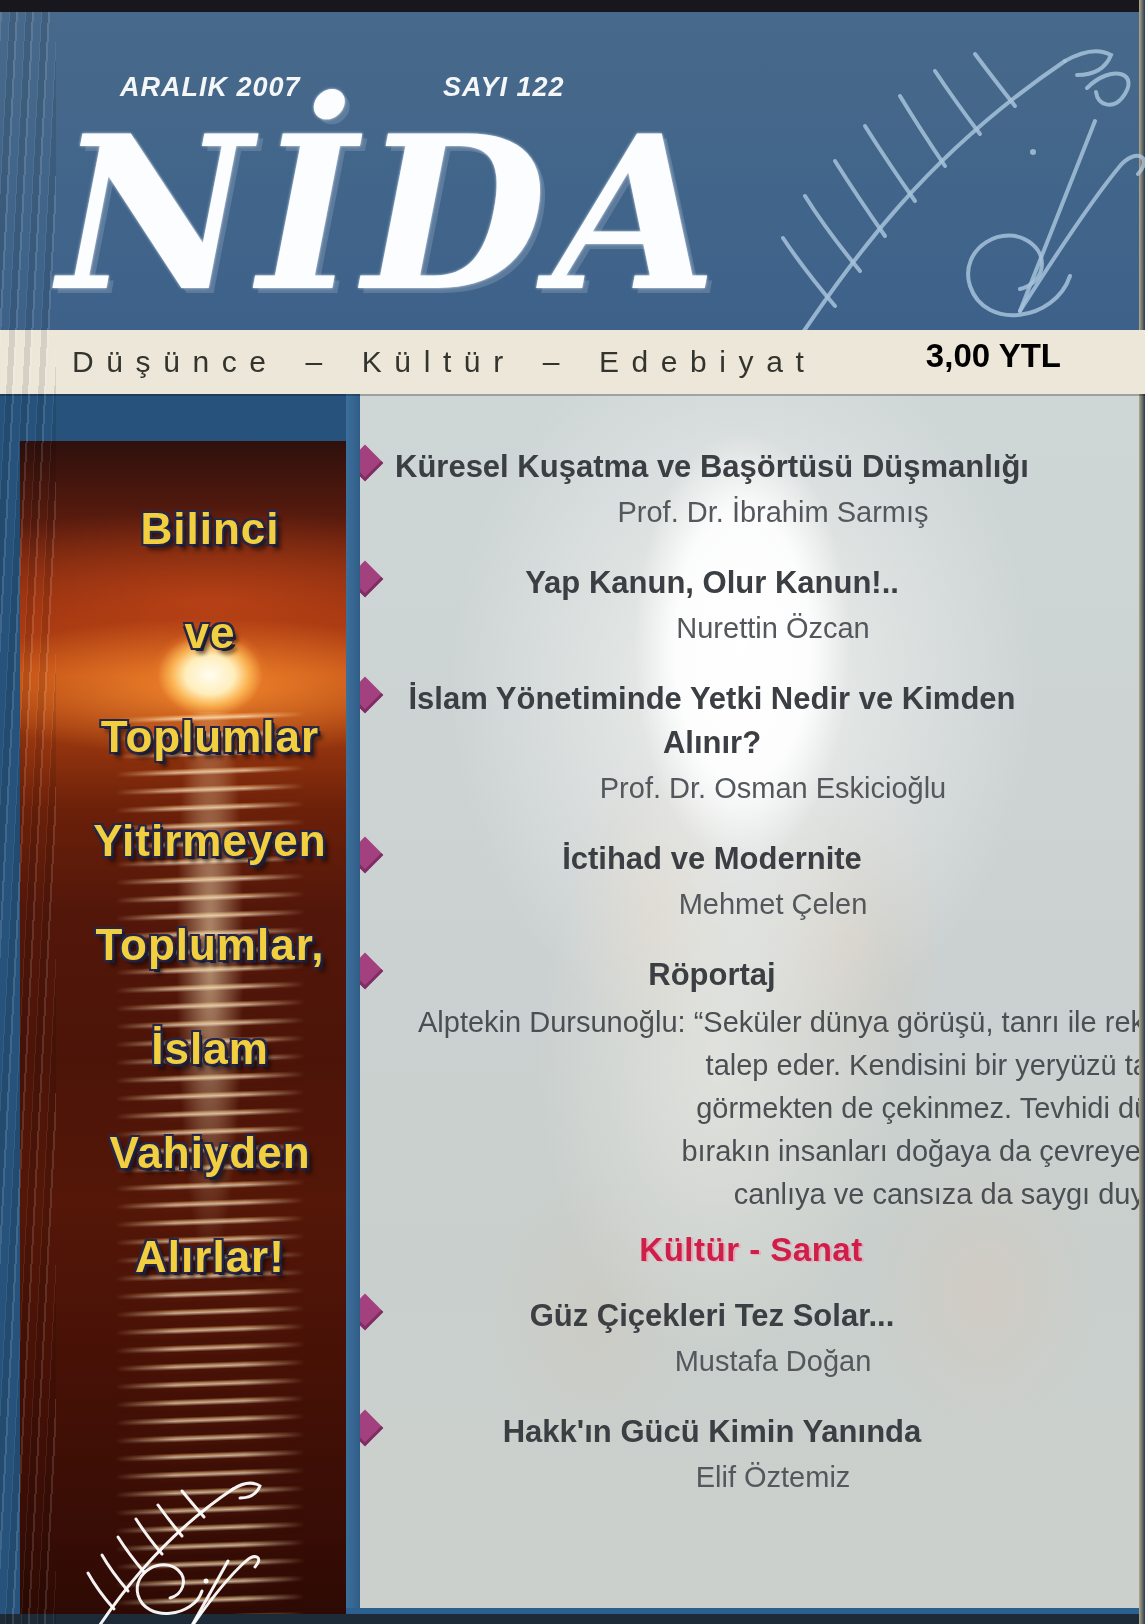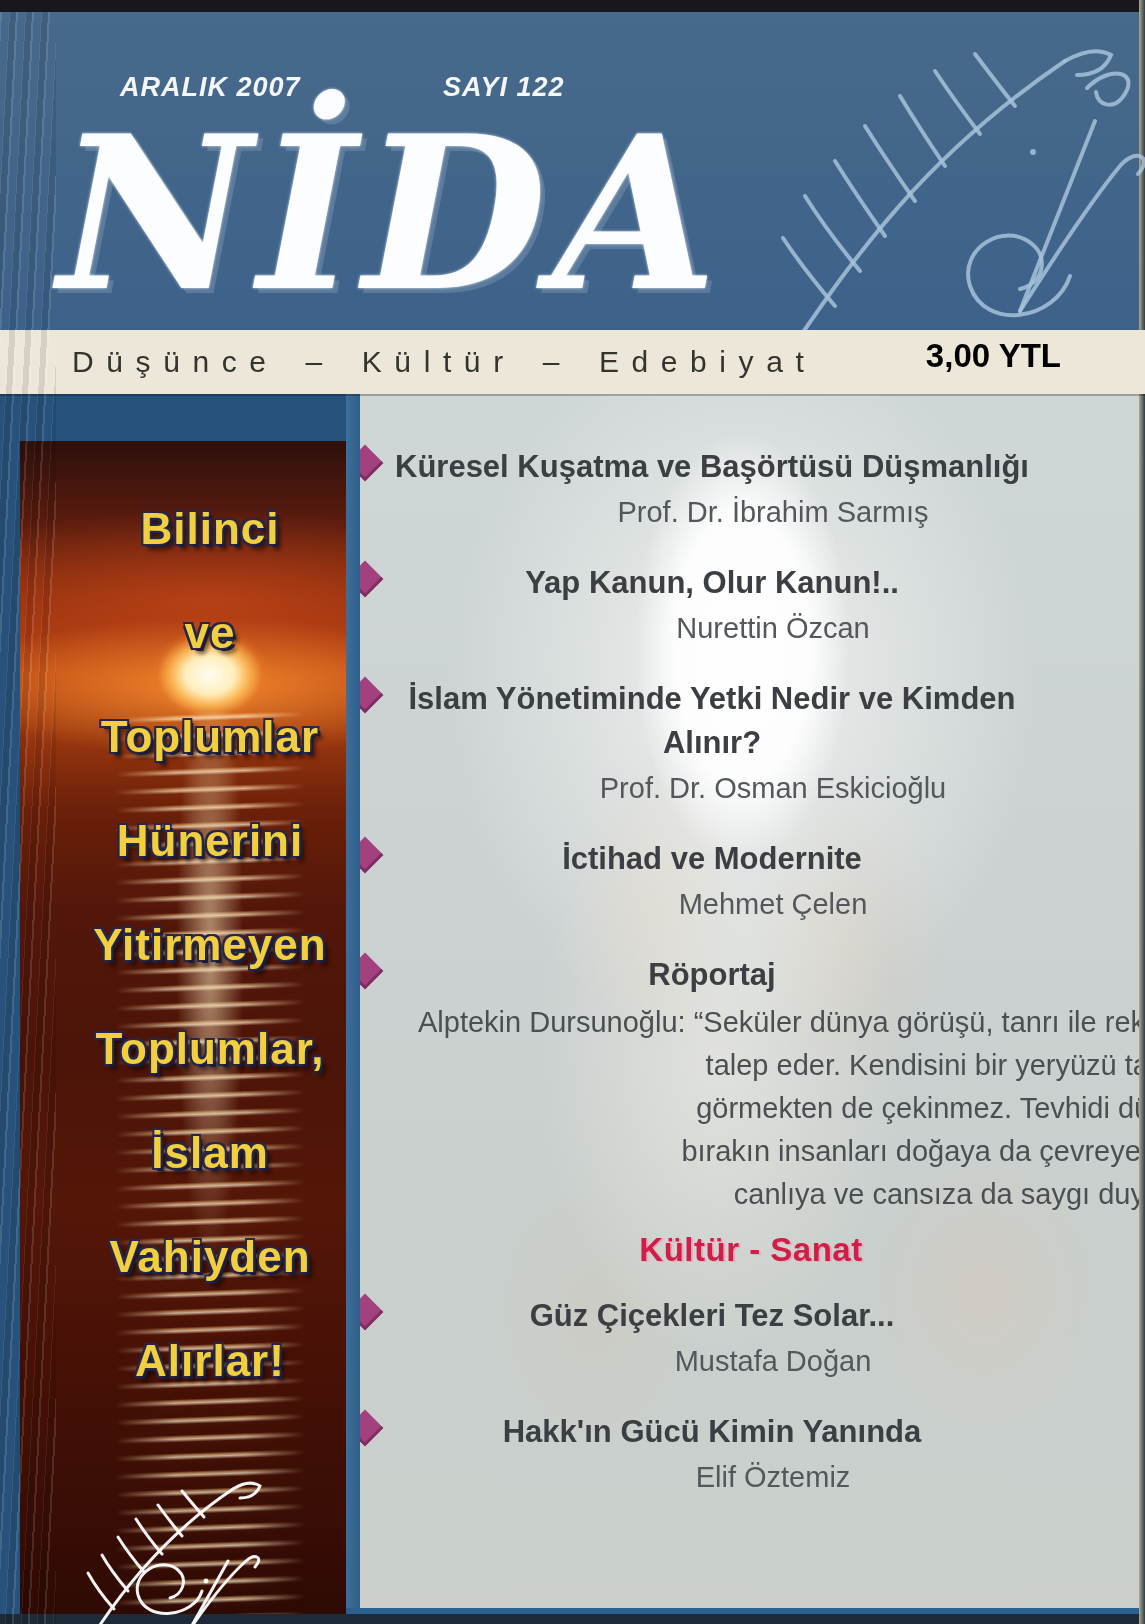--- a/index.html
+++ b/index.html
@@ -143,21 +143,20 @@
   <div class="divider-bar"></div>
 
   <div class="body-bg"></div>
 
   <div class="sidebar-photo">
     <div class="reflection"></div>
     <div class="slogan">
       <div class="slogan-line">Bilinci</div>
       <div class="slogan-line">ve</div>
       <div class="slogan-line">Toplumlar</div>
-      <div class="slogan-line">Hünerini</div>
       <div class="slogan-line">Yitirmeyen</div>
       <div class="slogan-line">Toplumlar,</div>
       <div class="slogan-line">İslam</div>
       <div class="slogan-line">Vahiyden</div>
       <div class="slogan-line">Alırlar!</div>
     </div>
     <div class="nida-quill">
       <svg width="185" height="172" viewBox="0 0 185 172" fill="none" stroke="rgba(255,255,255,0.95)" stroke-width="3" stroke-linecap="round">
         <path d="M14,168 C50,112 95,60 155,20"></path>
         <path d="M36,140 Q20,122 10,104"></path>

